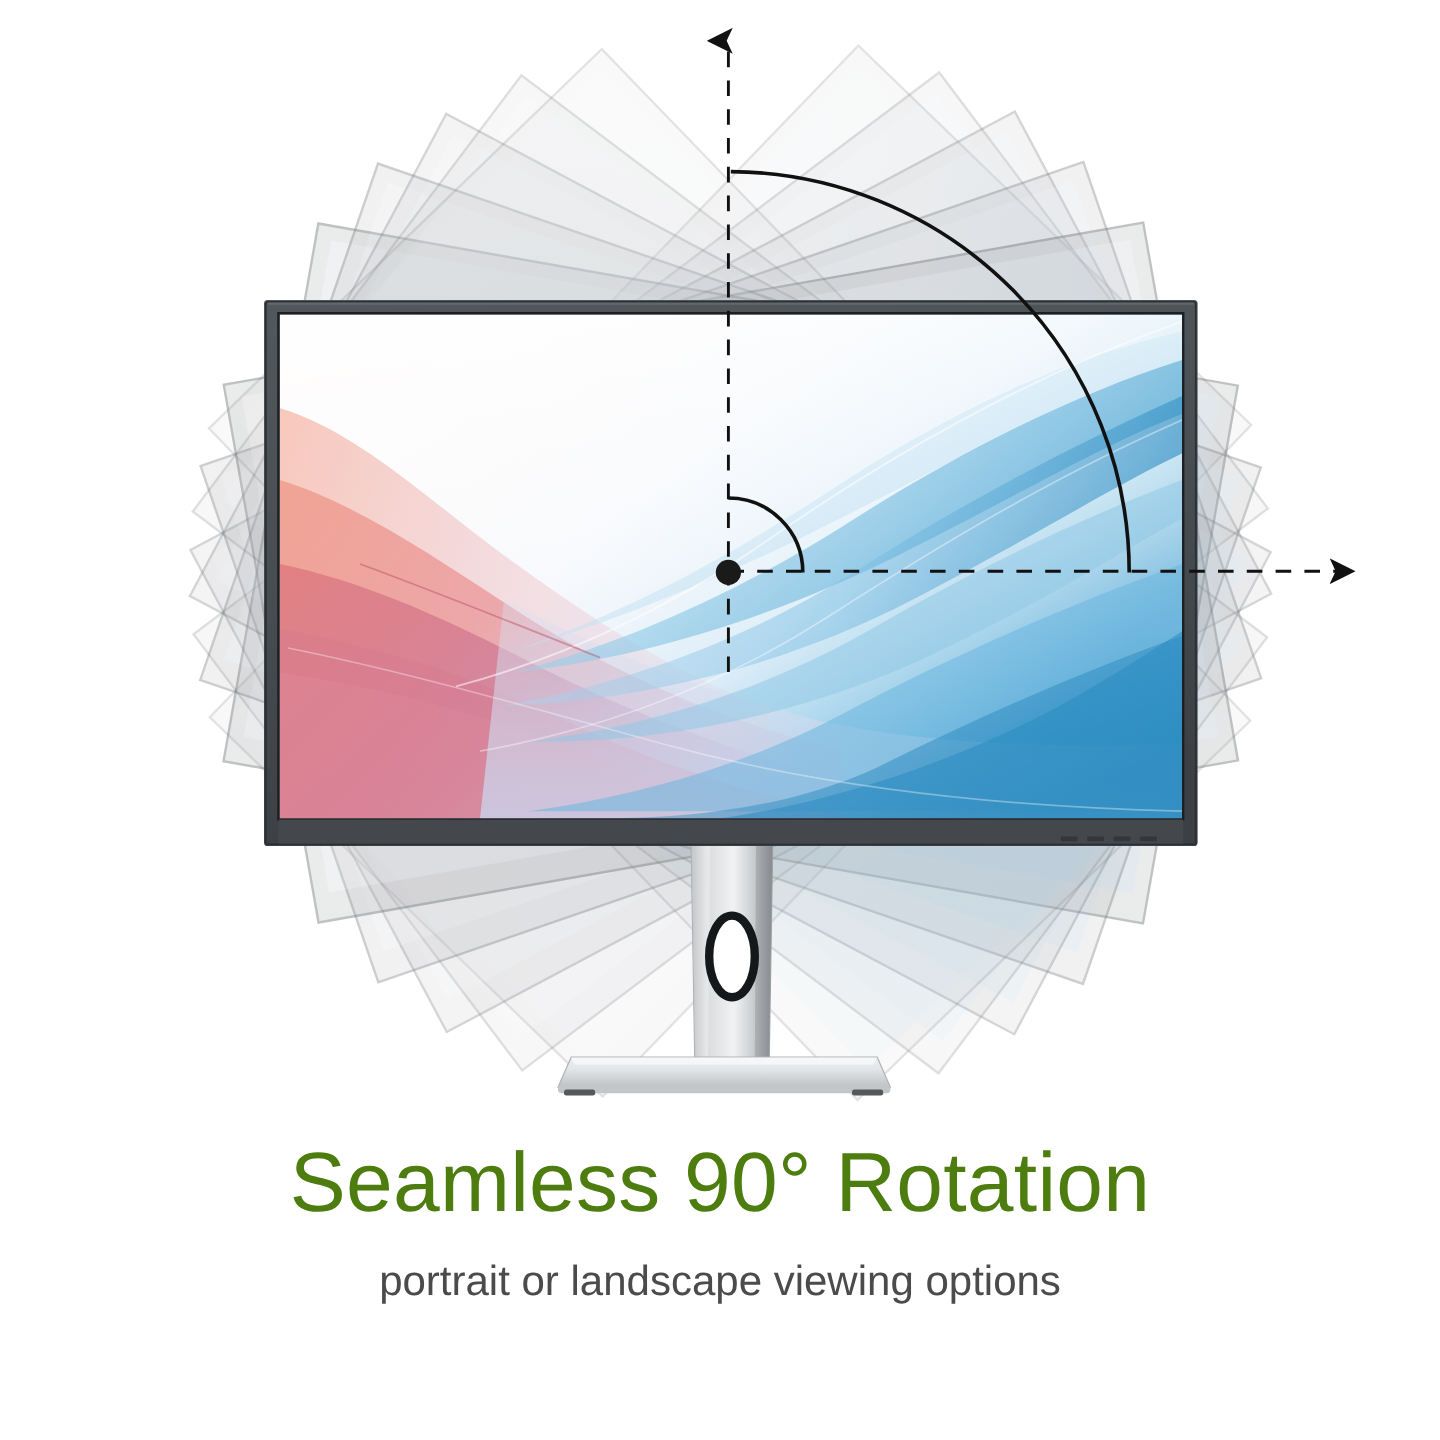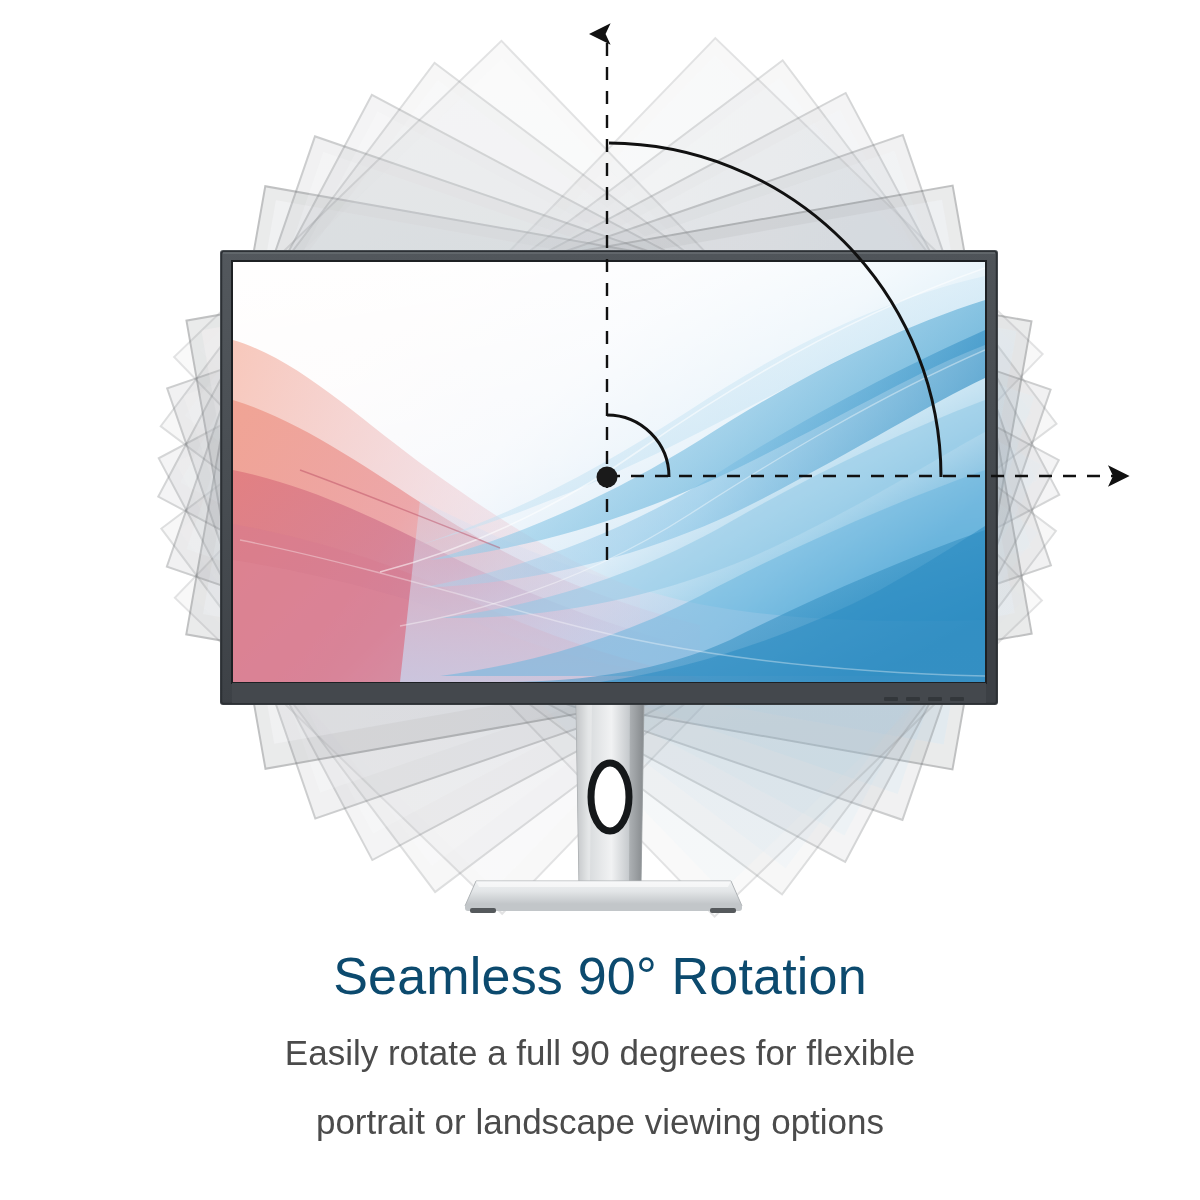--- a/index.html
+++ b/index.html
@@ -29,24 +29,24 @@
   }
   .caption-block {
     position: absolute;
     left: 0;
     top: 948px;
     width: 1200px;
     text-align: center;
   }
   .headline {
     font-family: "Liberation Sans", sans-serif;
-    font-size: 52px;
+    font-size: 70px;
     font-weight: 300;
     letter-spacing: 0.2px;
-    color: #0c4a6e;
+    color: #4d7c0f;
     line-height: 1.08;
     margin: 0;
     padding: 0;
   }
   .subline {
     font-family: "Liberation Sans", sans-serif;
     font-size: 35px;
     font-weight: 400;
     color: #4b4b4b;
     line-height: 1.42;
@@ -271,17 +271,16 @@
 
       <path d="M607 415 A 62 62 0 0 1 669 477" fill="none" stroke="#111111" stroke-width="3"></path>
       <path d="M609 143 A 334 334 0 0 1 941 477" fill="none" stroke="#111111" stroke-width="3"></path>
 
       <circle cx="607" cy="477" r="10.5" fill="#1a1a1a"></circle>
     </g>
   </svg>
 
   <div class="caption-block">
     <h1 class="headline">Seamless 90° Rotation</h1>
-    <p class="subline sub1">Easily rotate a full 90 degrees for flexible</p>
     <p class="subline sub2">portrait or landscape viewing options</p>
   </div>
 
 </div>
 
 </body></html>

